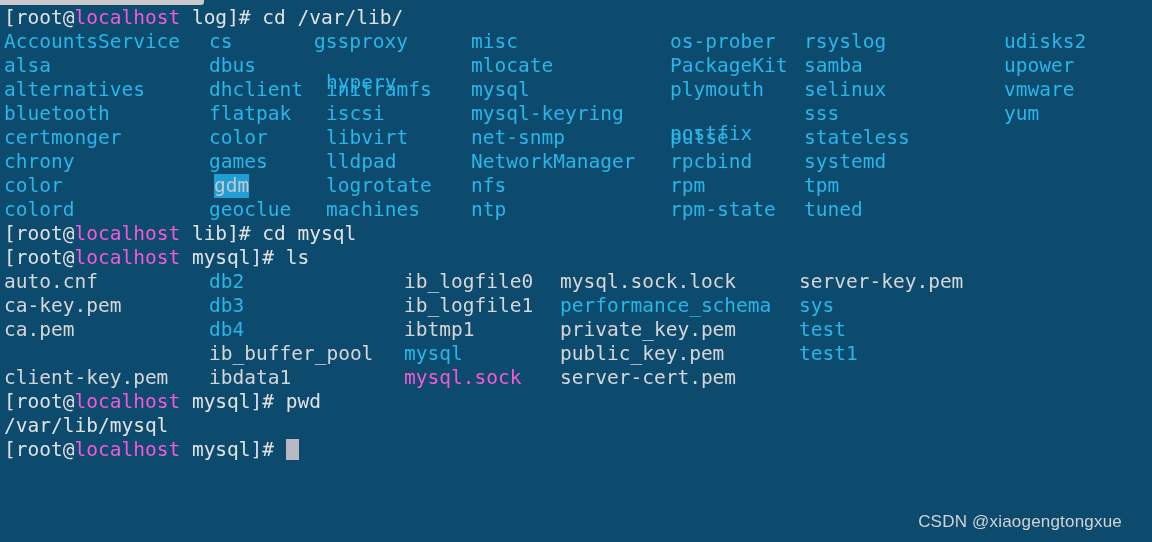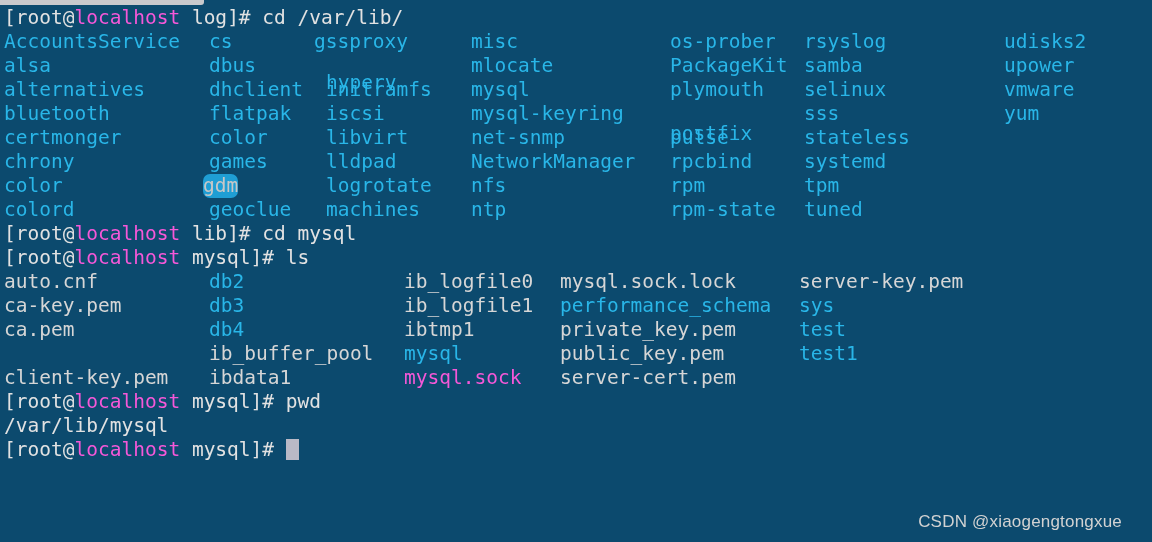--- a/index.html
+++ b/index.html
@@ -132,21 +132,21 @@
         <div class="cols">
           <span class="cell c-dir" style="left: 0px;">chrony</span>
           <span class="cell c-dir" style="left: 205px;">games</span>
           <span class="cell c-dir" style="left: 322px;">lldpad</span>
           <span class="cell c-dir" style="left: 467px;">NetworkManager</span>
           <span class="cell c-dir" style="left: 666px;">rpcbind</span>
           <span class="cell c-dir" style="left: 800px;">systemd</span>
         </div>
         <div class="cols">
           <span class="cell c-dir" style="left: 0px;">color</span>
-          <span class="cell c-sel" style="left: 199px; border-radius: 7px;">gdm</span>
+          <span class="cell c-sel" style="left: 210px;">gdm</span>
           <span class="cell c-dir" style="left: 322px;">logrotate</span>
           <span class="cell c-dir" style="left: 467px;">nfs</span>
           <span class="cell c-dir" style="left: 666px;">rpm</span>
           <span class="cell c-dir" style="left: 800px;">tpm</span>
         </div>
         <div class="cols">
           <span class="cell c-dir" style="left: 0px;">colord</span>
           <span class="cell c-dir" style="left: 205px;">geoclue</span>
           <span class="cell c-dir" style="left: 322px;">machines</span>
           <span class="cell c-dir" style="left: 467px;">ntp</span>

